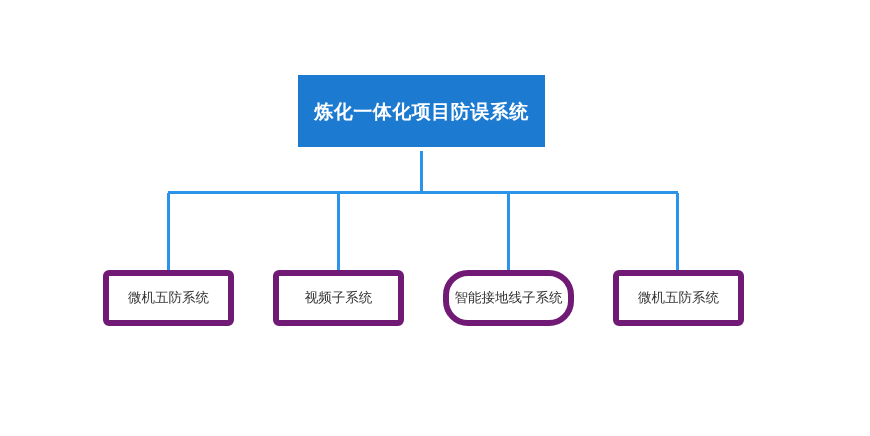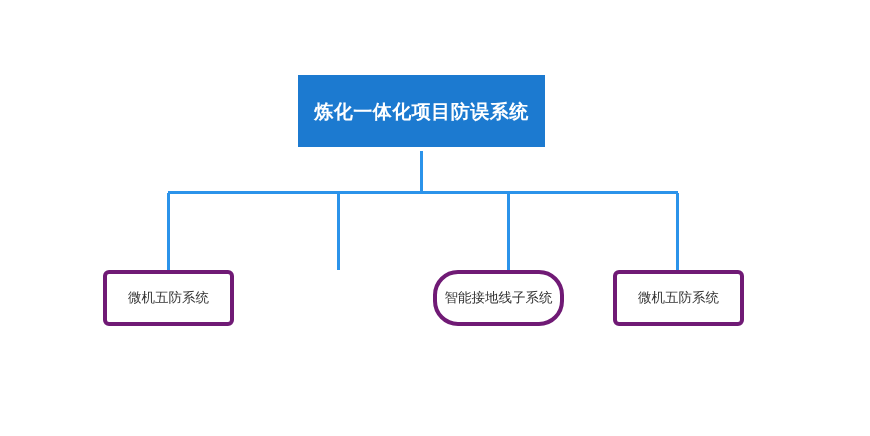--- a/index.html
+++ b/index.html
@@ -51,38 +51,38 @@
     line-height: 1;
     white-space: nowrap;
   }
 
   
   .child-node {
     position: absolute;
     top: 270px;
     height: 56px;
     background: #ffffff;
-    border: 4px solid #701a75;
+    border: 6px solid #701a75;
     border-radius: 6px;
     box-sizing: border-box;
     display: flex;
     align-items: center;
     justify-content: center;
   }
   .child-label {
     color: #333333;
     font-size: 13.5px;
     font-weight: normal;
     line-height: 1;
     white-space: nowrap;
   }
 
   .child-node.n0 { left: 103px; width: 131px; }
   .child-node.n1 { left: 273px; width: 131px; }
-  .child-node.n2 { left: 433px; width: 131px; border-radius: 25px; }
+  .child-node.n2 { left: 443px; width: 131px; border-radius: 25px; }
   .child-node.n3 { left: 613px; width: 131px; }
 </style>
 </head>
 <body>
 
 <div id="canvas">
 
   <svg id="connectors" viewBox="0 0 870 436" width="870" height="436" aria-hidden="true">
 
     <line x1="421.5" y1="151" x2="421.5" y2="192.5" stroke="#2b93ea" stroke-width="2.5" shape-rendering="crispEdges"></line>
@@ -96,20 +96,23 @@
   </svg>
 
   <div class="root-node">
     <span class="root-label">炼化一体化项目防误系统</span>
   </div>
 
   <div class="child-node n0">
     <span class="child-label">微机五防系统</span>
   </div>
 
+  <div class="child-node n1">
+    <span class="child-label">视频子系统</span>
+  </div>
 
   <div class="child-node n2">
     <span class="child-label">智能接地线子系统</span>
   </div>
 
   <div class="child-node n3">
     <span class="child-label">微机五防系统</span>
   </div>
 
 </div>

